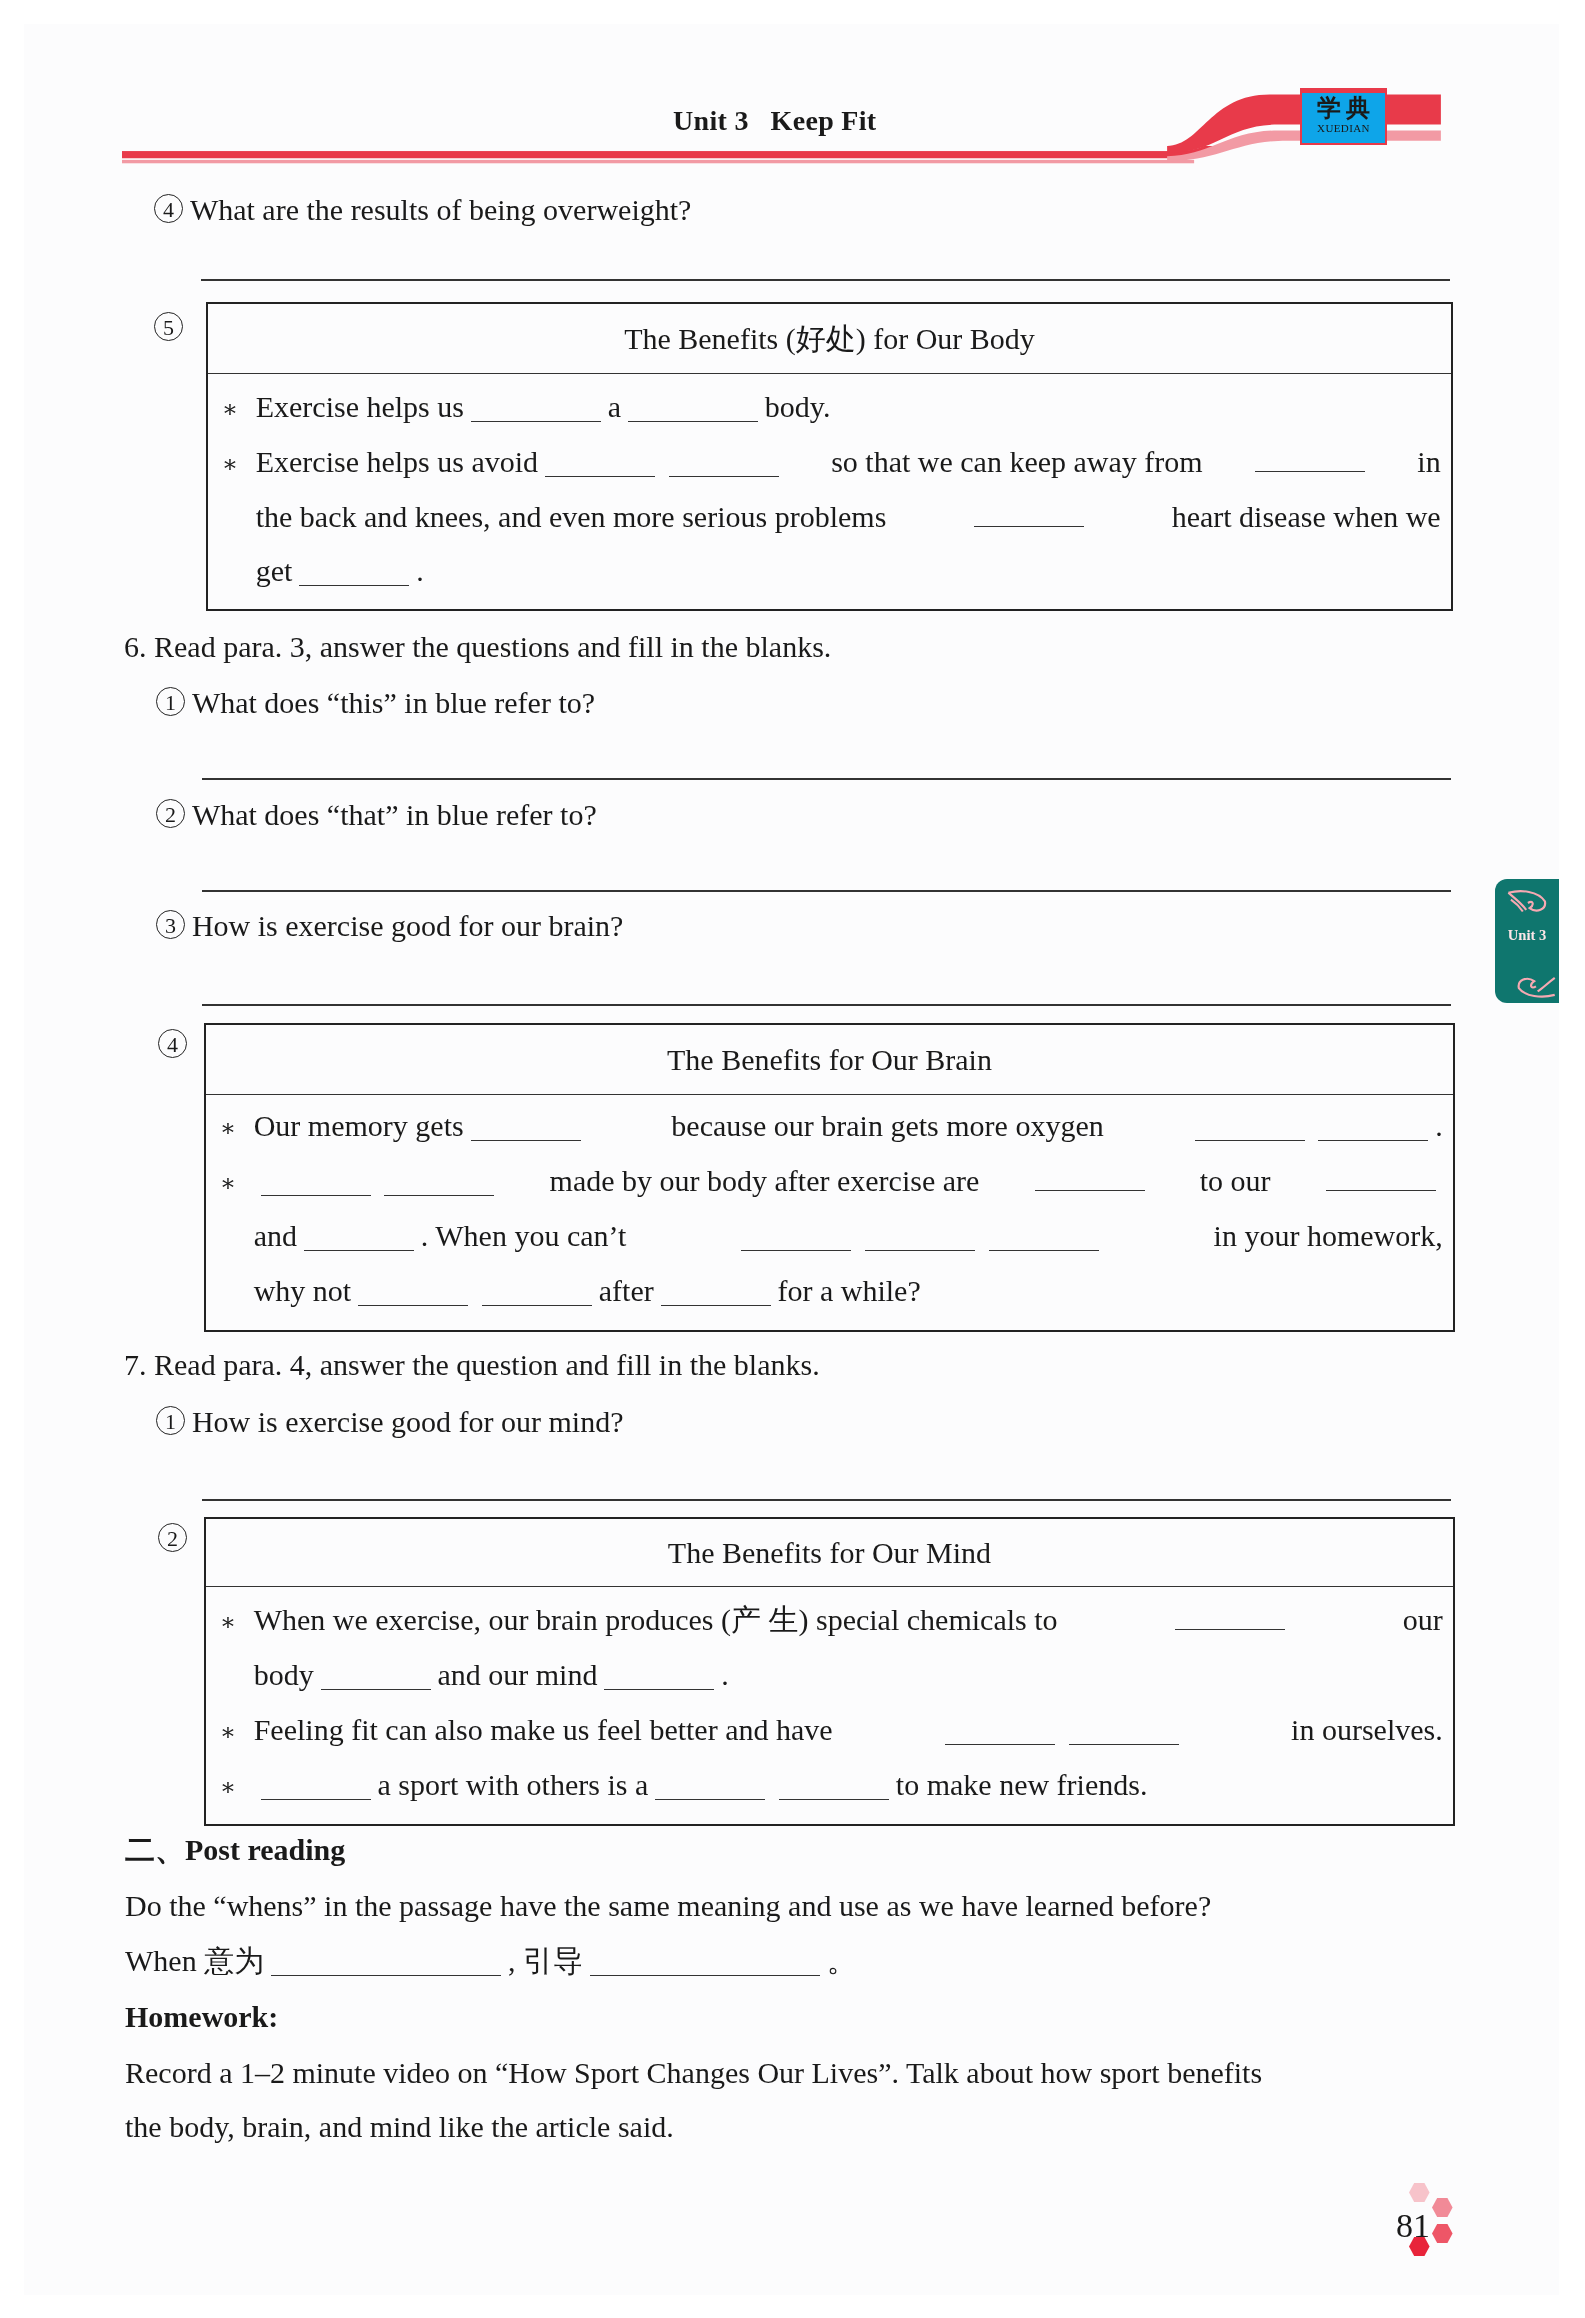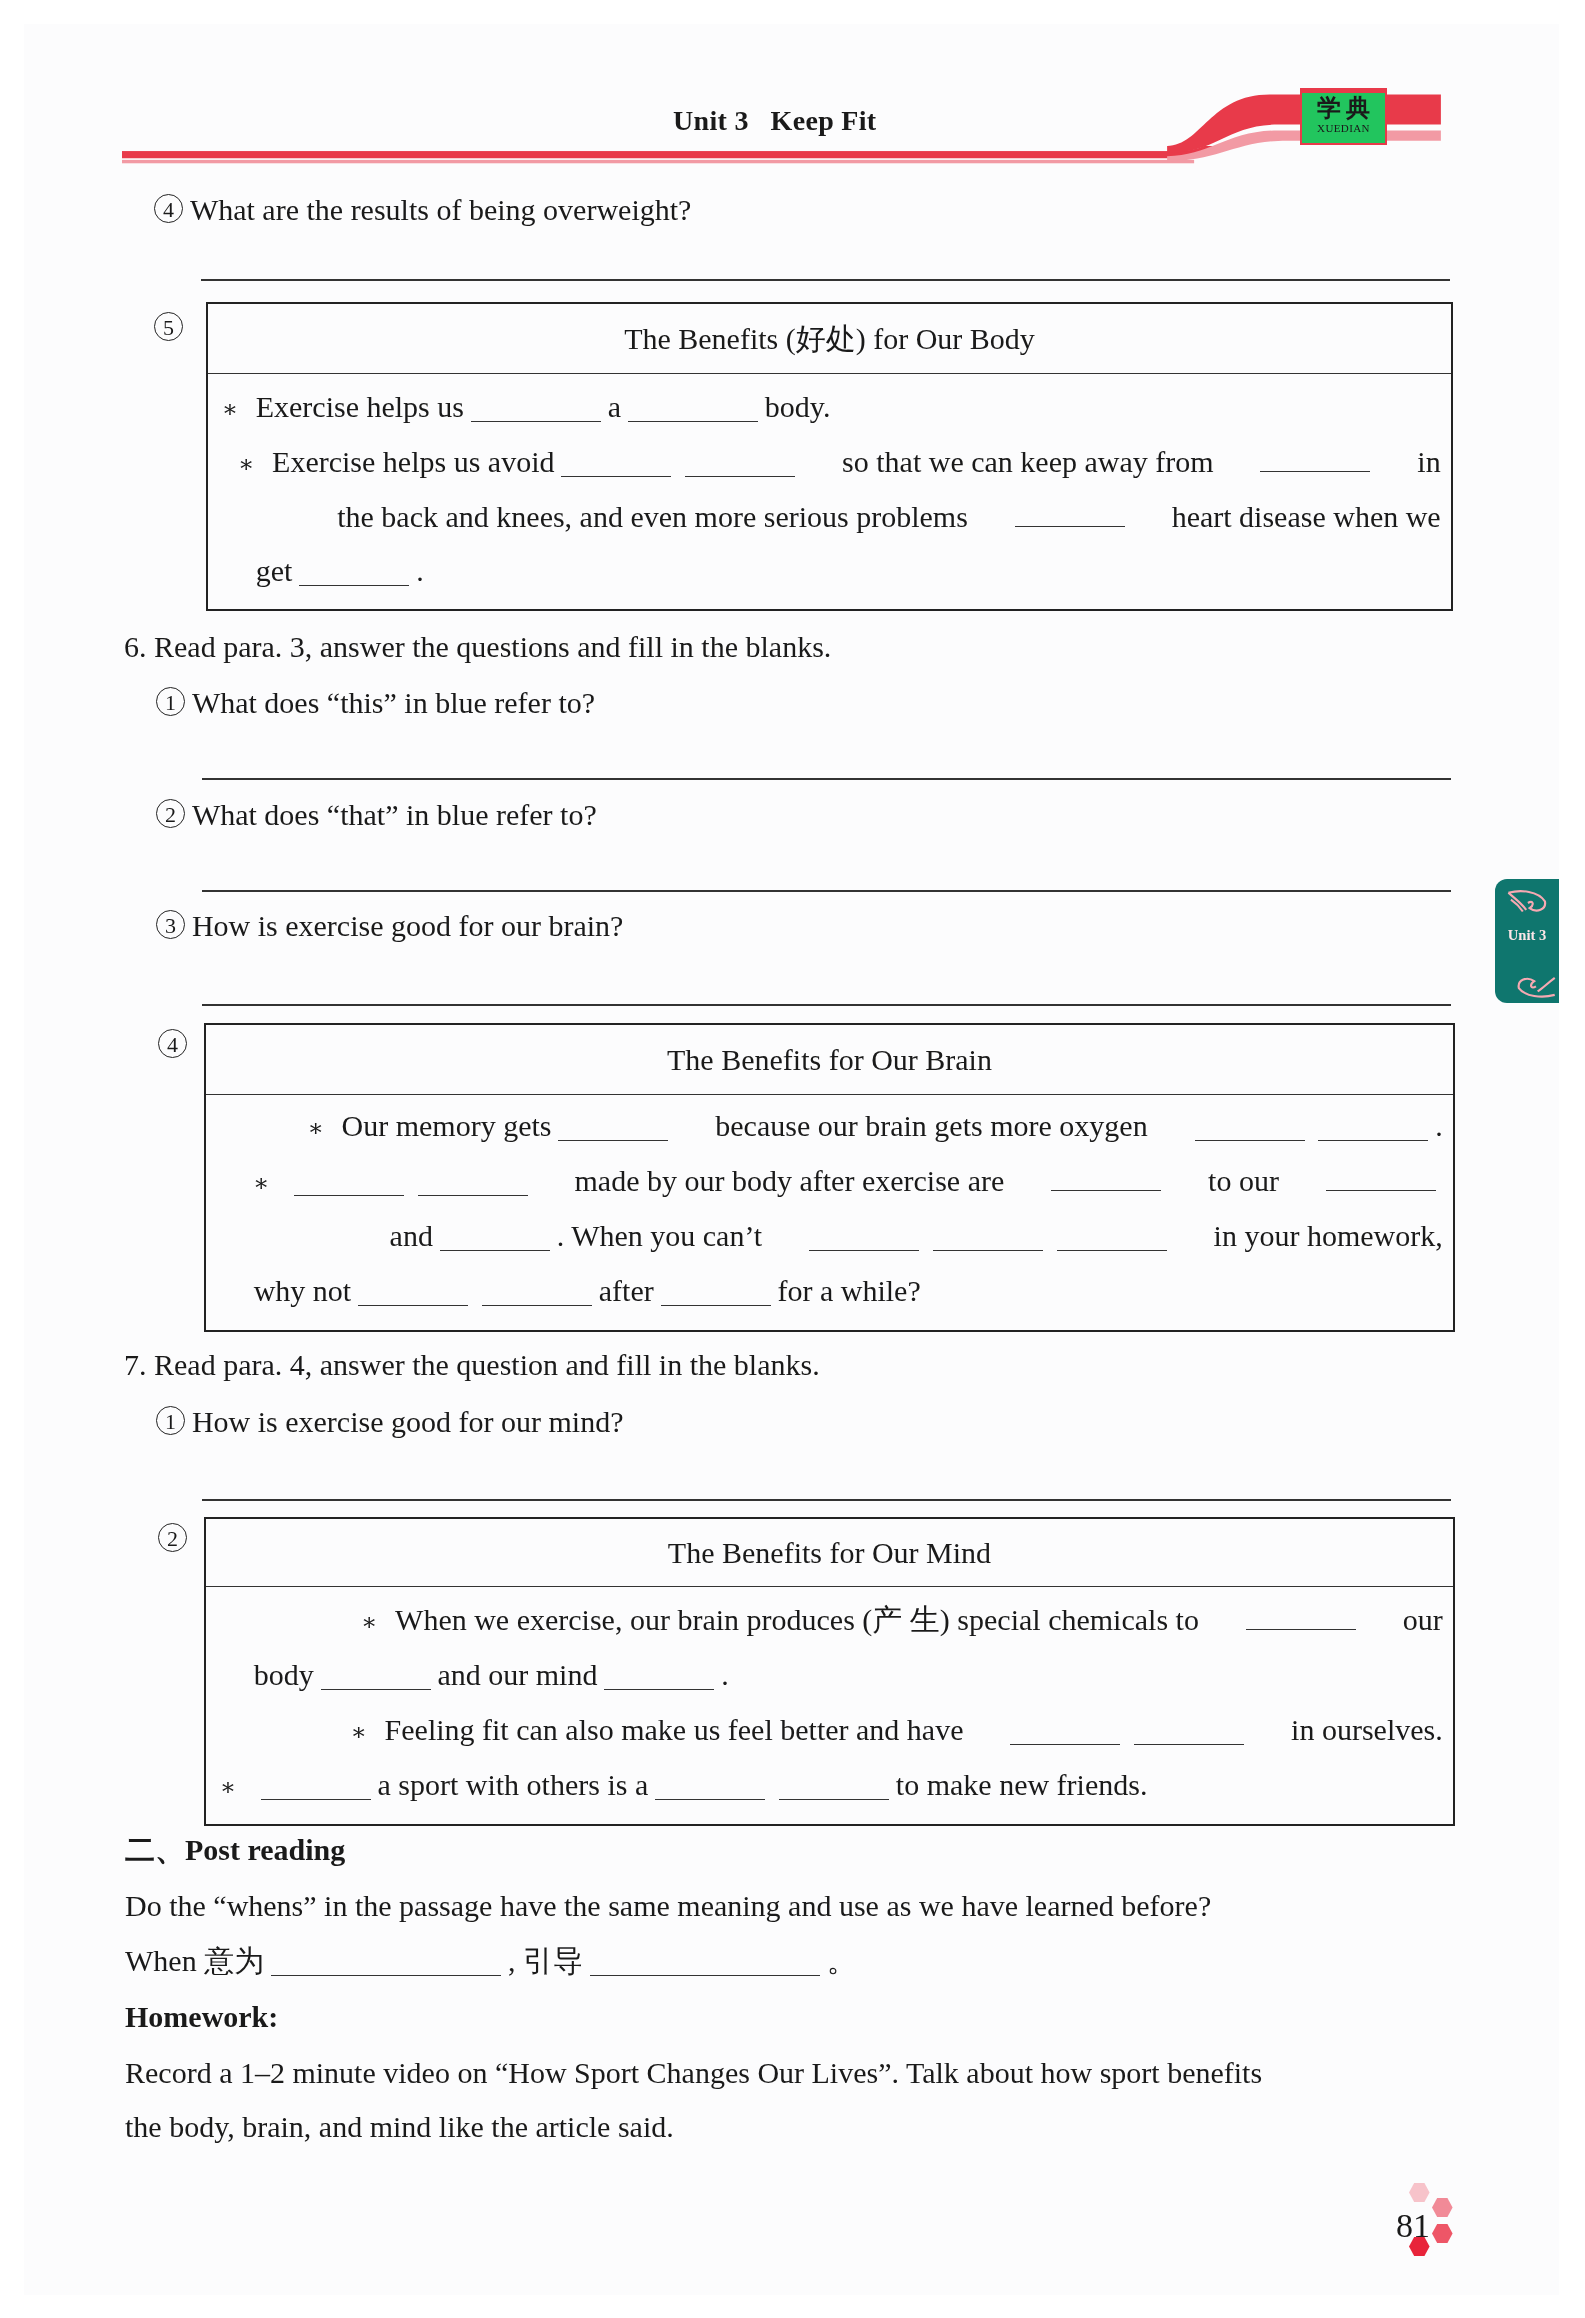--- a/index.html
+++ b/index.html
@@ -13,21 +13,21 @@
     background: #fcfcfd;
   }
   
   .header-title {
     position: absolute; left: 673px; top: 105px; font-size: 28px; font-weight: bold;
     letter-spacing: 0.3px; white-space: pre;
   }
   .header-rule { position: absolute; left: 122px; top: 146px; }
   .logo-book {
     position: absolute; left: 1300px; top: 88px; width: 87px; height: 57px;
-    background: #22c55e; border: 2.6px solid #e83a4a; border-top: 5.1px solid #e83a4a;
+    background: #0ea5e9; border: 2.6px solid #e83a4a; border-top: 5.1px solid #e83a4a;
     box-sizing: border-box; text-align: center;
   }
   .logo-cn { font-size: 24px; font-weight: bold; line-height: 27.4px; margin-top: 1.7px; letter-spacing: 5.1px; padding-left: 5.1px; font-family: "DejaVu Sans", sans-serif; }
   .logo-en { font-size: 11px; line-height: 12px; letter-spacing: 0.4px; }
   
   .side-tab {
     position: absolute; left: 1495px; top: 879px; width: 64px; height: 124px;
     background: #0f766e; border-radius: 12px 0 0 12px;
   }
   .side-tab-label {
@@ -50,21 +50,21 @@
   .box-head {
     position: absolute; left: 0; right: 0; top: 0; border-bottom: 1.7px solid #333;
     text-align: center; font-weight: normal; font-size: 30px;
   }
   .row { position: absolute; left: 13.7px; right: 10.3px; font-size: 30px; line-height: 34px; white-space: nowrap; }
   .star { display: inline-block; width: 34px; font-size: 24px; }
   .blank { display: inline-block; border-bottom: 1.7px solid #333; height: 26px; vertical-align: -5.1px; margin: 0 6.9px; }
   .b1 { width: 130px; }
   .b2 { width: 110px; }
   .indent { padding-left: 34px; }
-  .justify { display: flex; justify-content: flex-end; align-items: baseline; gap: 40px; }
+  .justify { display: flex; justify-content: space-between; align-items: baseline; gap: 40px; }
 
   .bold { font-weight: bold; }
   .page-num { position: absolute; left: 1396px; top: 2207px; font-size: 34px; }
   .hex { position: absolute; width: 20.6px; height: 19px; clip-path: polygon(25% 0,75% 0,100% 50%,75% 100%,25% 100%,0 50%); }
 </style>
 </head>
 <body>
 
 <div class="page"></div>
 

